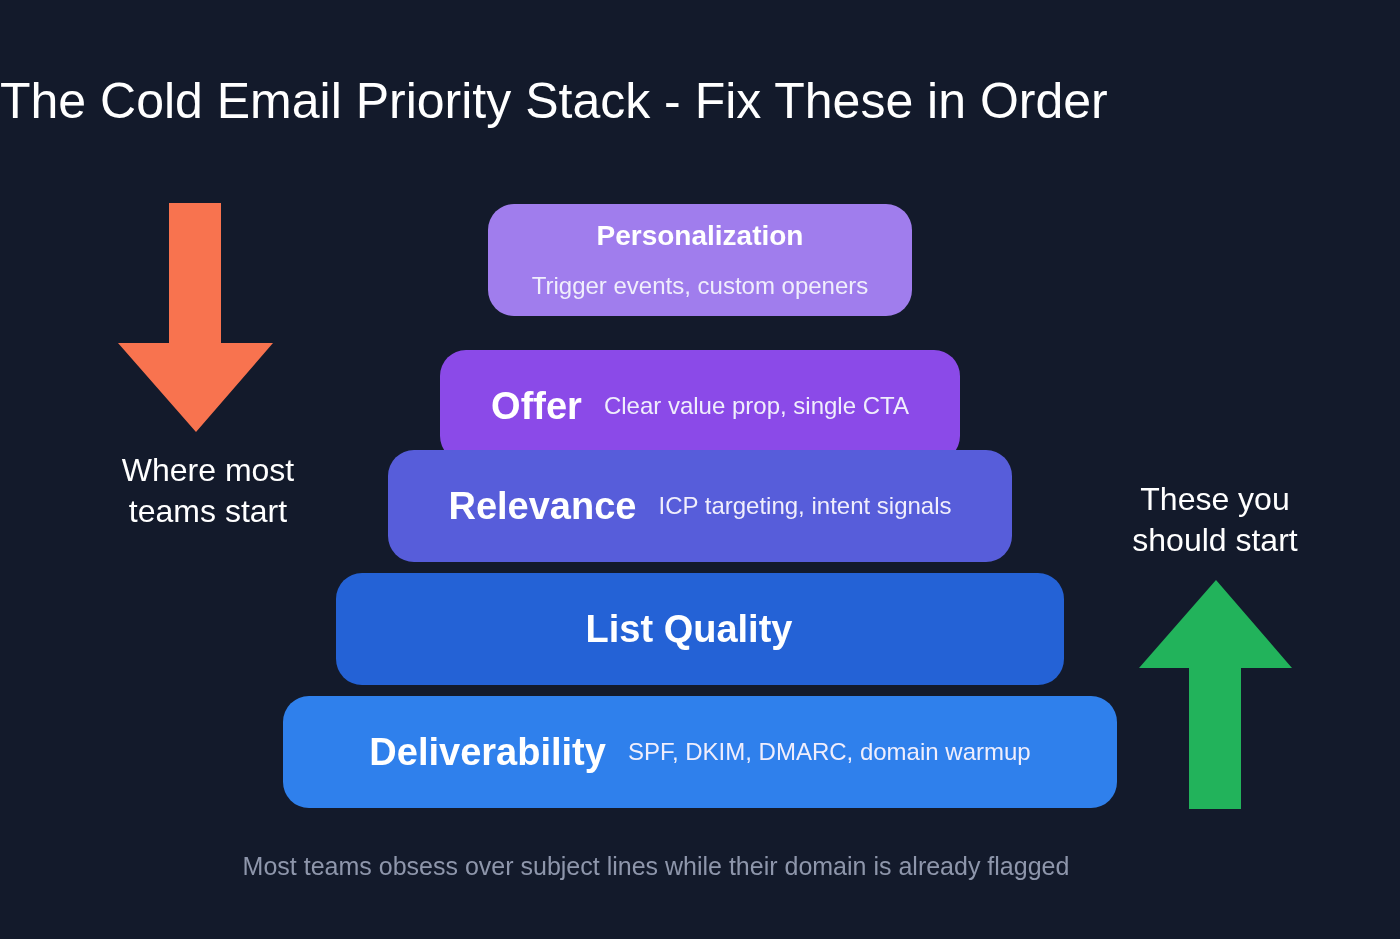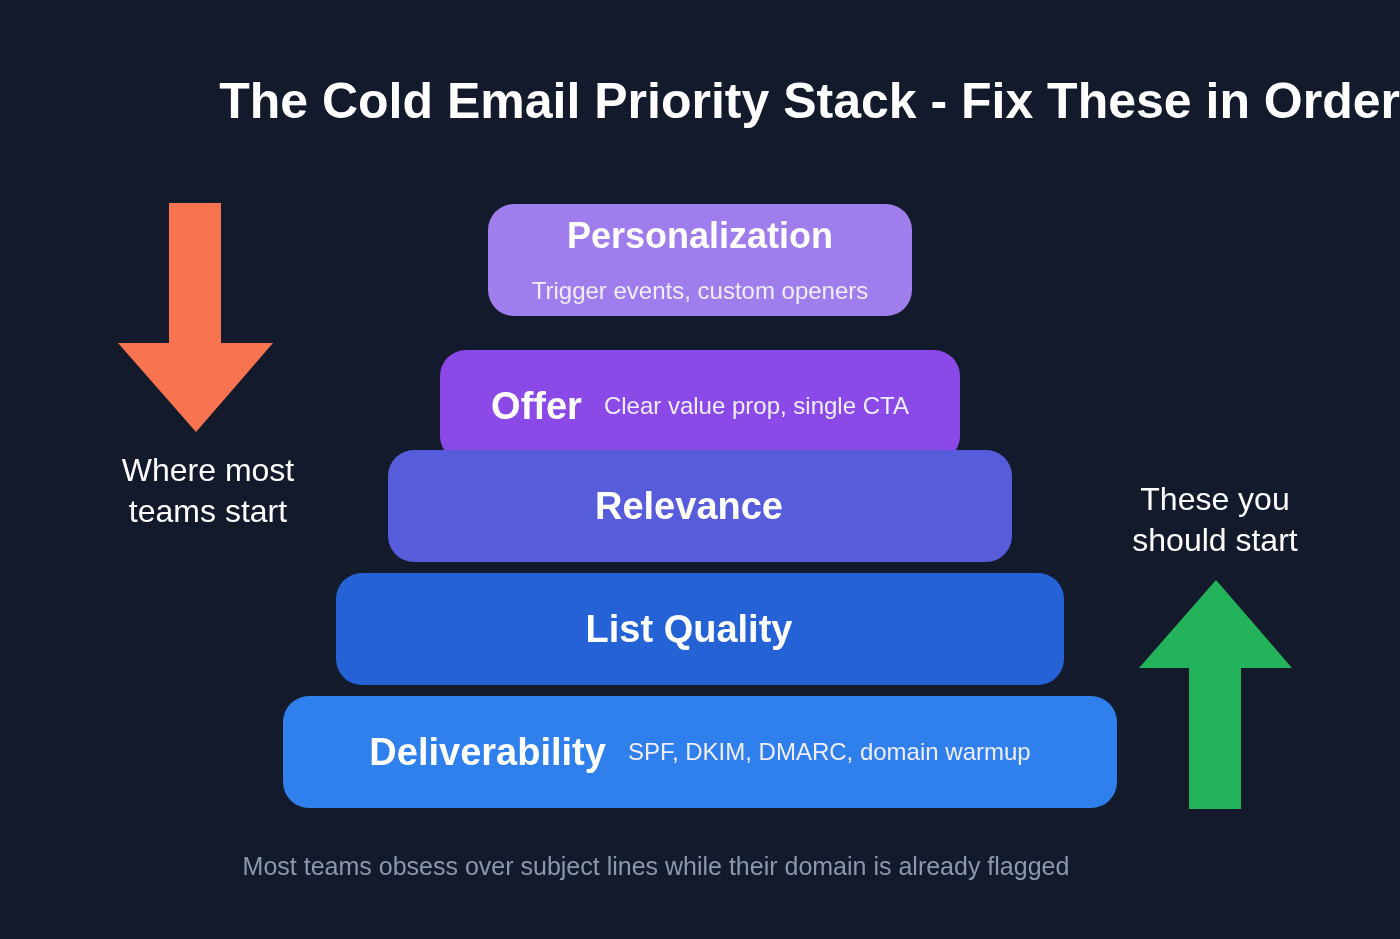--- a/index.html
+++ b/index.html
@@ -5,33 +5,33 @@
   html, body { margin: 0; padding: 0; }
   body {
     width: 1400px; height: 939px; overflow: hidden;
     background: #131a2b;
     font-family: "Liberation Sans", sans-serif;
     color: #ffffff;
     position: relative;
   }
   .title {
     position: absolute; left: 0; top: 72px; width: 1400px;
-    text-align: right; font-size: 50px; font-weight: bold;
+    text-align: left; font-size: 50px; font-weight: normal;
     letter-spacing: 0px; color: #ffffff;
   }
   .tier {
     position: absolute; border-radius: 26px;
     display: flex; align-items: center; justify-content: center;
     box-sizing: border-box;
   }
   .tier .name { font-weight: bold; font-size: 38px; color: #ffffff; }
   .tier .desc { font-size: 24px; color: #f0eefc; }
   .tier.row .name { margin-right: 22px; }
   .tier.stacked { flex-direction: column; }
-  .tier.stacked .name { font-size: 36px; margin-bottom: 20px; }
+  .tier.stacked .name { font-size: 28px; margin-bottom: 20px; }
   .t1 { left: 488px; top: 204px; width: 424px; height: 112px; background: #a07ded; }
   .t2 { left: 440px; top: 327px; width: 520px; height: 112px; background: #8b4ae8; margin-top: 23px; }
   .t3 { left: 388px; top: 450px; width: 624px; height: 112px; background: #575dda; }
   .t4 { left: 336px; top: 573px; width: 728px; height: 112px; background: #2462d6; text-align: right; }
   .t5 { left: 283px; top: 696px; width: 834px; height: 112px; background: #2f80ec; }
   .arrow { position: absolute; }
   .side-label {
     position: absolute; font-size: 32px; line-height: 41px;
     text-align: center; color: #ffffff;
   }
@@ -52,20 +52,21 @@
   <span class="desc">Trigger events, custom openers</span>
 </div>
 
 <div class="tier row t2">
   <span class="name">Offer</span>
   <span class="desc">Clear value prop, single CTA</span>
 </div>
 
 <div class="tier row t3">
   <span class="name">Relevance</span>
+  <span class="desc">ICP targeting, intent signals</span>
 </div>
 
 <div class="tier row t4">
   <span class="name">List Quality</span>
 </div>
 
 <div class="tier row t5">
   <span class="name">Deliverability</span>
   <span class="desc">SPF, DKIM, DMARC, domain warmup</span>
 </div>

